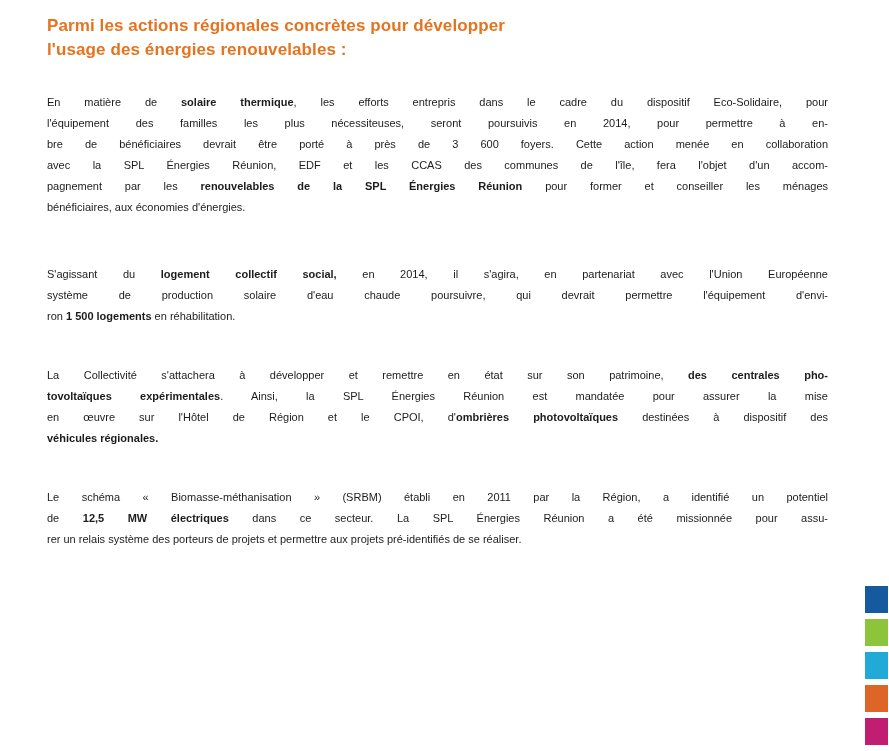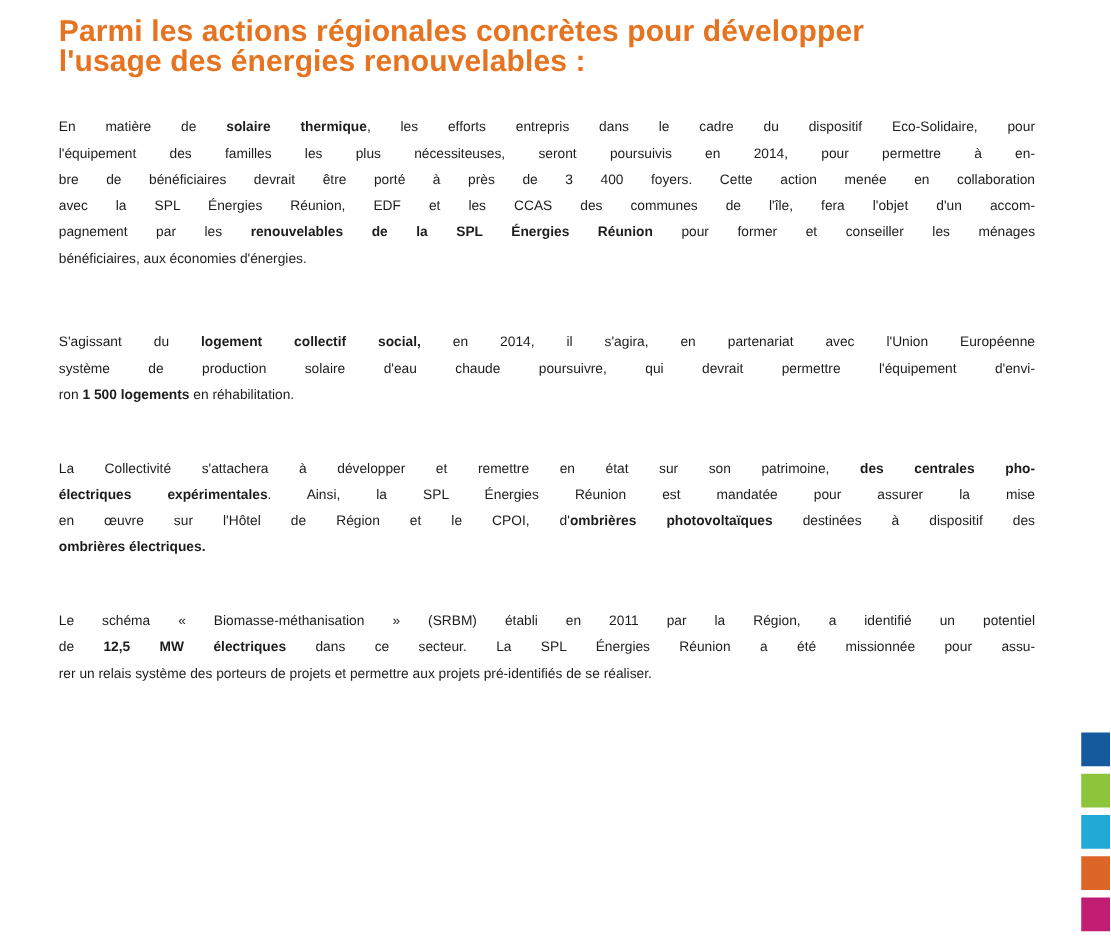--- a/index.html
+++ b/index.html
@@ -12,21 +12,21 @@
     overflow: hidden;
     font-family: "Liberation Sans", "DejaVu Sans", sans-serif;
   }
   .content {
     position: absolute;
     left: 47px;
     top: 14px;
     width: 781px;
   }
   .heading {
-    font-size: 24px;
+    font-size: 17px;
     line-height: 24px;
     font-weight: 700;
     margin: 0 0 30px 0;
     letter-spacing: 0.1px;
   }
   .heading .h-line { white-space: nowrap; }
   .para {
     font-size: 11px;
     line-height: 21px;
     color: #1c1c1c;
@@ -59,35 +59,35 @@
 <div class="page">
   <div class="content">
     <div class="heading" style="color: rgb(229, 115, 31);">
       <div class="h-line">Parmi les actions régionales concrètes pour développer</div>
       <div class="h-line">l'usage des énergies renouvelables :</div>
     </div>
     <div id="paragraphs">
         <div class="para first" style="color: rgb(28, 28, 28);">
           <div class="t-line"><span>En matière de </span><b>solaire thermique</b><span>, les efforts entrepris dans le cadre du dispositif Eco-Solidaire, pour</span></div>
           <div class="t-line"><span>l'équipement des familles les plus nécessiteuses, seront poursuivis en 2014, pour permettre à en-</span></div>
-          <div class="t-line"><span>bre de bénéficiaires devrait être porté à près de 3 400 foyers. Cette action menée en collaboration</span></div>
+          <div class="t-line"><span>bre de bénéficiaires devrait être porté à près de 3 600 foyers. Cette action menée en collaboration</span></div>
           <div class="t-line"><span>avec la SPL Énergies Réunion, EDF et les CCAS des communes de l'île, fera l'objet d'un accom-</span></div>
           <div class="t-line"><span>pagnement par les </span><b>renouvelables de la SPL Énergies Réunion</b><span> pour former et conseiller les ménages</span></div>
           <div class="t-line last"><span>bénéficiaires, aux économies d'énergies.</span></div>
         </div>
         <div class="para" style="color: rgb(28, 28, 28);">
           <div class="t-line"><span>S'agissant du </span><b>logement collectif social,</b><span> en 2014, il s'agira, en partenariat avec l'Union Européenne</span></div>
           <div class="t-line"><span>système de production solaire d'eau chaude poursuivre, qui devrait permettre l'équipement d'envi-</span></div>
           <div class="t-line last"><span>ron </span><b>1 500 logements</b><span> en réhabilitation.</span></div>
         </div>
         <div class="para" style="color: rgb(28, 28, 28);">
           <div class="t-line"><span>La Collectivité s'attachera à développer et remettre en état sur son patrimoine, </span><b>des centrales pho-</b></div>
-          <div class="t-line"><b>électriques expérimentales</b><span>. Ainsi, la SPL Énergies Réunion est mandatée pour assurer la mise</span></div>
+          <div class="t-line"><b>tovoltaïques expérimentales</b><span>. Ainsi, la SPL Énergies Réunion est mandatée pour assurer la mise</span></div>
           <div class="t-line"><span>en œuvre sur l'Hôtel de Région et le CPOI, d'</span><b>ombrières photovoltaïques</b><span> destinées à dispositif des</span></div>
-          <div class="t-line last"><b>ombrières électriques.</b></div>
+          <div class="t-line last"><b>véhicules régionales.</b></div>
         </div>
         <div class="para" style="color: rgb(28, 28, 28);">
           <div class="t-line"><span>Le schéma « Biomasse-méthanisation » (SRBM) établi en 2011 par la Région, a identifié un potentiel</span></div>
           <div class="t-line"><span>de </span><b>12,5 MW électriques</b><span> dans ce secteur. La SPL Énergies Réunion a été missionnée pour assu-</span></div>
           <div class="t-line last"><span>rer un relais système des porteurs de projets et permettre aux projets pré-identifiés de se réaliser.</span></div>
         </div>
       </div>
   </div>
   <div class="color-strip" id="color-strip">
       <div class="color-square" style="background: rgb(21, 89, 158);"></div>

